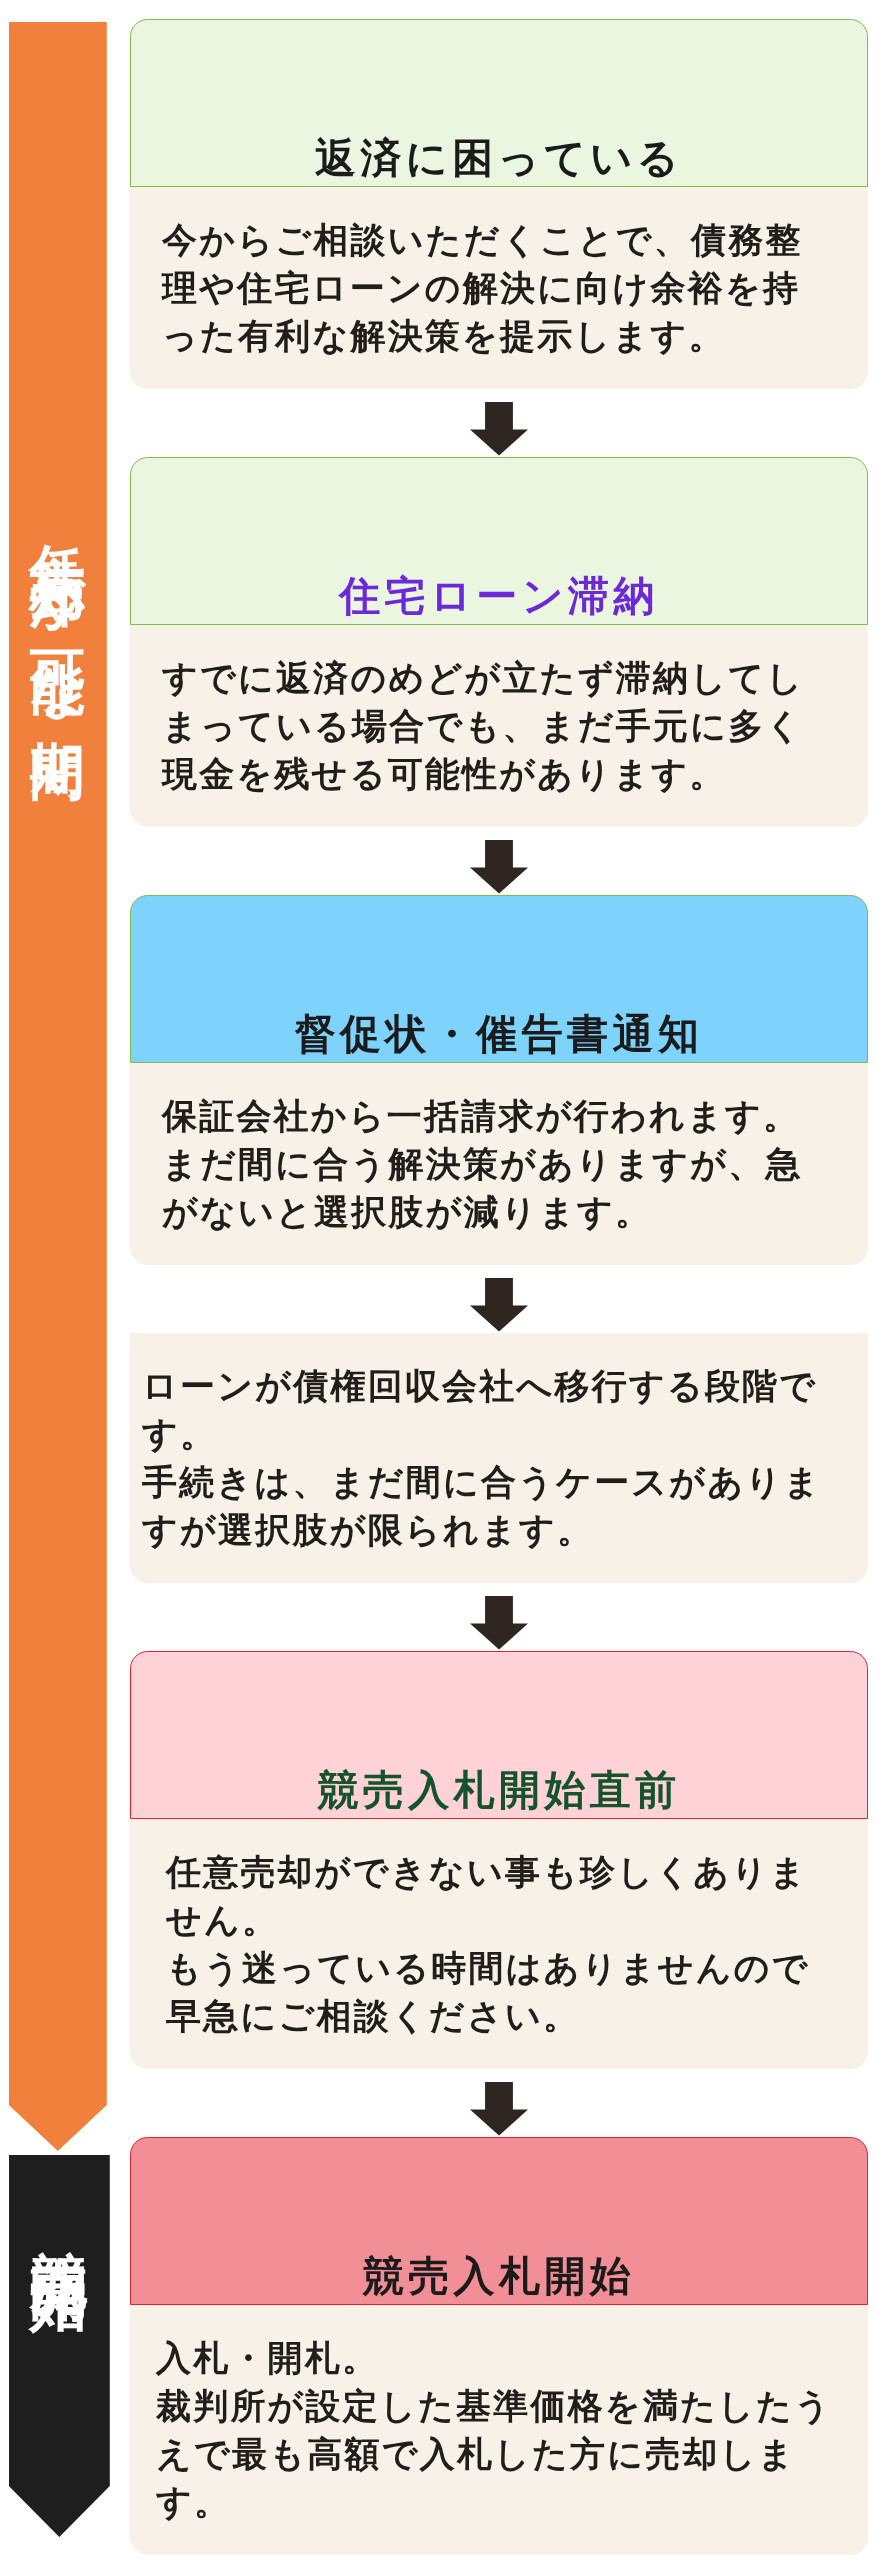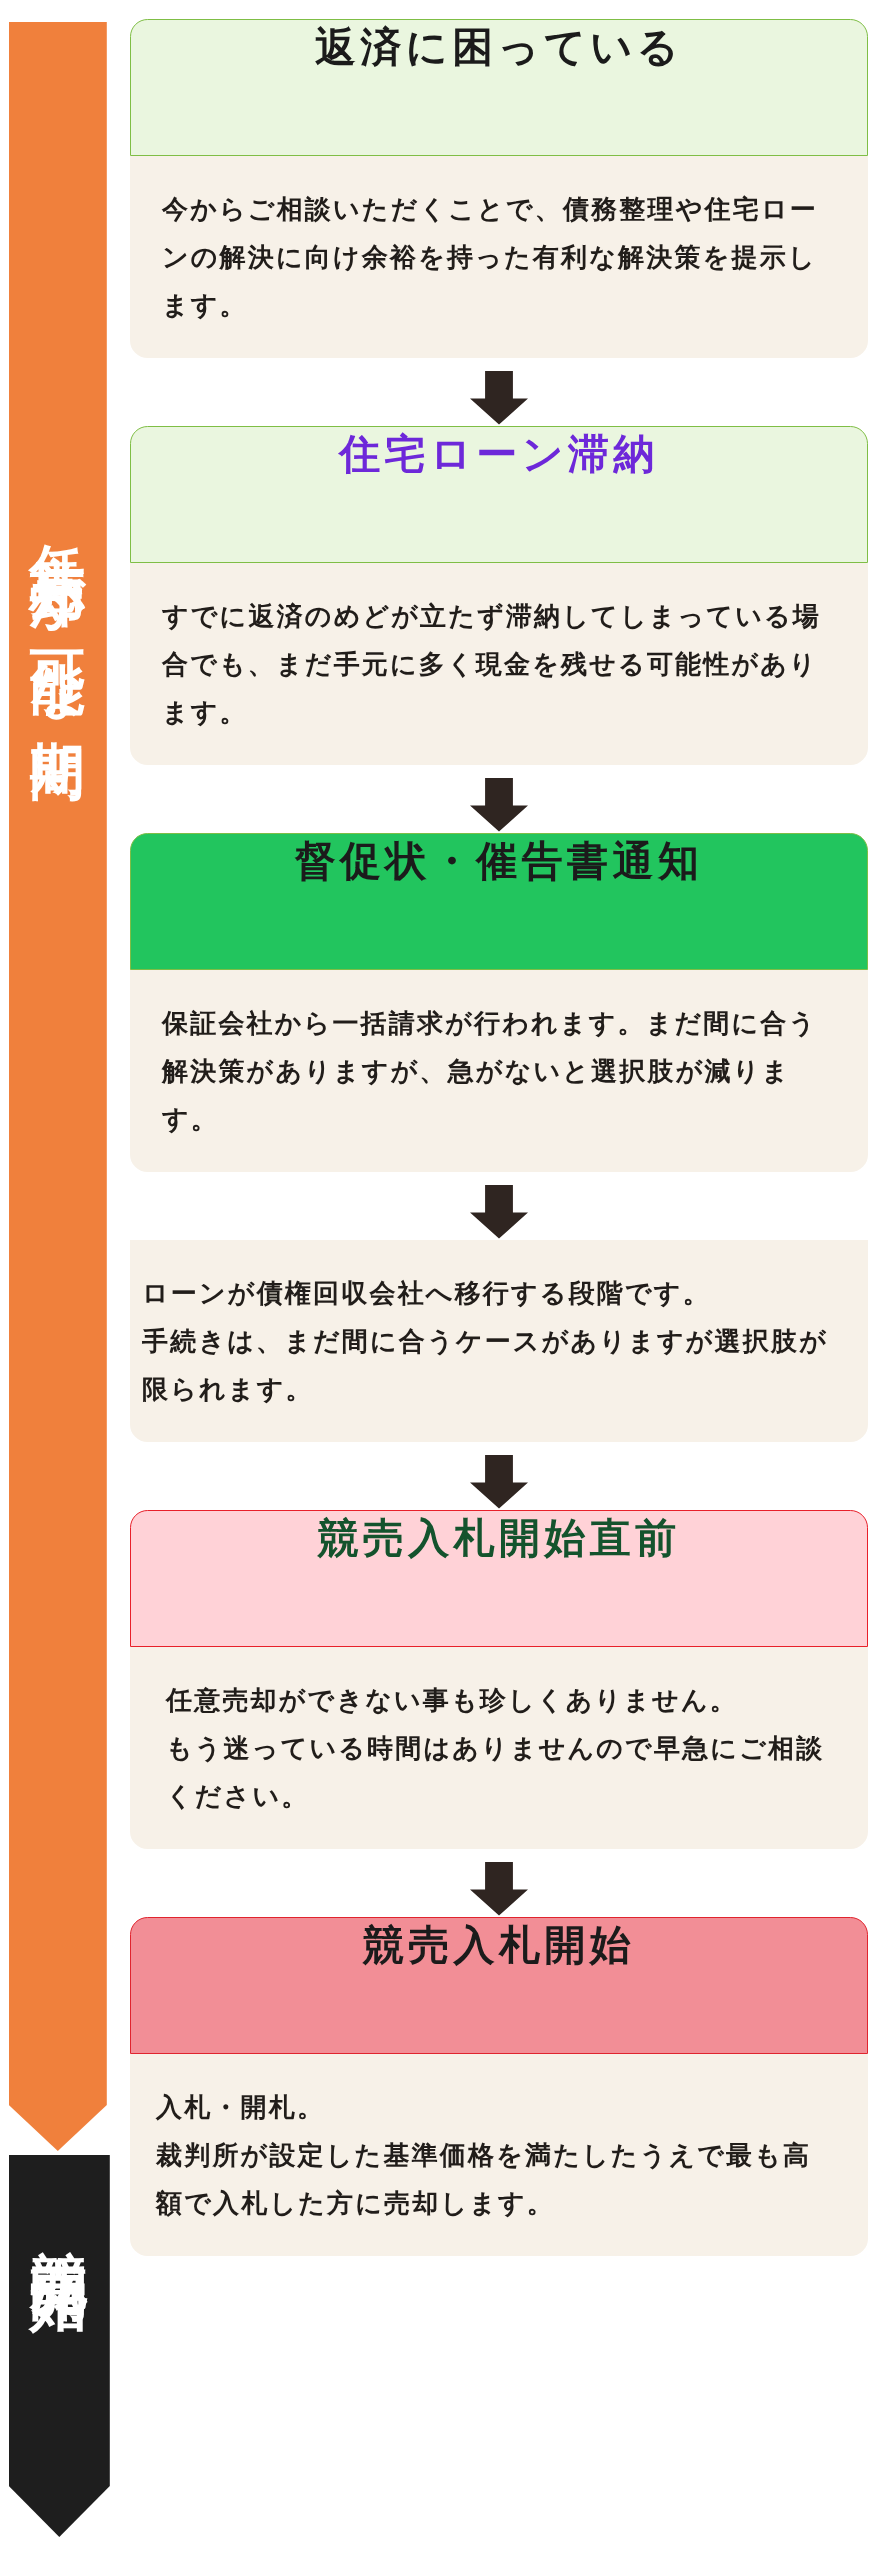--- a/index.html
+++ b/index.html
@@ -57,42 +57,42 @@
     position: absolute;
     left: 130px;
     top: 19.3px;
     width: 738px;
   }
   .step-box {
     width: 100%;
   }
   .step-header {
     box-sizing: border-box;
-    height: 137px;
+    height: 168px;
     border: 1.8px solid;
     border-radius: 17.6px 17.6px 0 0;
     display: flex;
-    align-items: flex-start;
+    align-items: flex-end;
     justify-content: center;
   }
   .step-title {
     font-size: 41px;
     font-weight: 700;
     color: #1b1b1b;
     letter-spacing: 4.4px;
     white-space: nowrap;
   }
   .step-description {
     box-sizing: border-box;
     border-radius: 0 0 17.6px 17.6px;
     padding: 29px 32px;
   }
   .desc-p {
     margin: 0;
-    font-size: 26px;
+    font-size: 35px;
     line-height: 48px;
     letter-spacing: 2.2px;
     font-weight: 600;
     color: #211d1a;
     text-align: left;
   }
   .connector {
     height: 68px;
     display: flex;
     justify-content: center;
@@ -133,21 +133,21 @@
       <div class="step-title" style="color: #6d28d9;">住宅ローン滞納</div>
     </div>
     <div class="step-description" style="background: rgb(247, 241, 232);">
         <p class="desc-p">すでに返済のめどが立たず滞納してしまっている場合でも、まだ手元に多く現金を残せる可能性があります。</p>
       </div>
   </div>
     <div class="connector">
       <div class="arrow-down" style="background: rgb(47, 37, 33);"></div>
     </div>
     <div class="step-box">
-    <div class="step-header" style="background: #22c55e; border-color: rgb(127, 190, 69);">
+    <div class="step-header" style="background: #7dd3fc; border-color: rgb(127, 190, 69);">
       <div class="step-title" style="color: rgb(27, 27, 27);">督促状・催告書通知</div>
     </div>
     <div class="step-description" style="background: rgb(247, 241, 232);">
         <p class="desc-p">保証会社から一括請求が行われます。まだ間に合う解決策がありますが、急がないと選択肢が減ります。</p>
       </div>
   </div>
     <div class="connector">
       <div class="arrow-down" style="background: rgb(47, 37, 33);"></div>
     </div>
     <div class="step-box">

